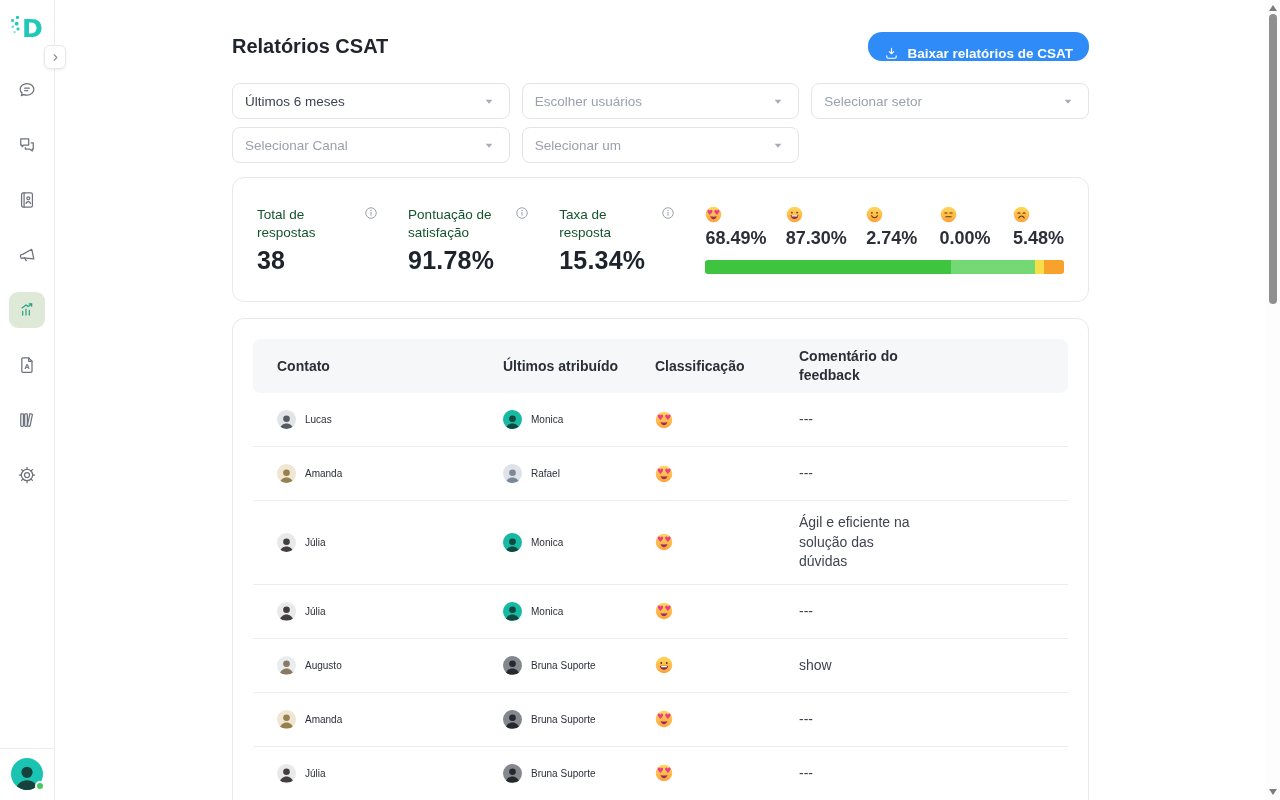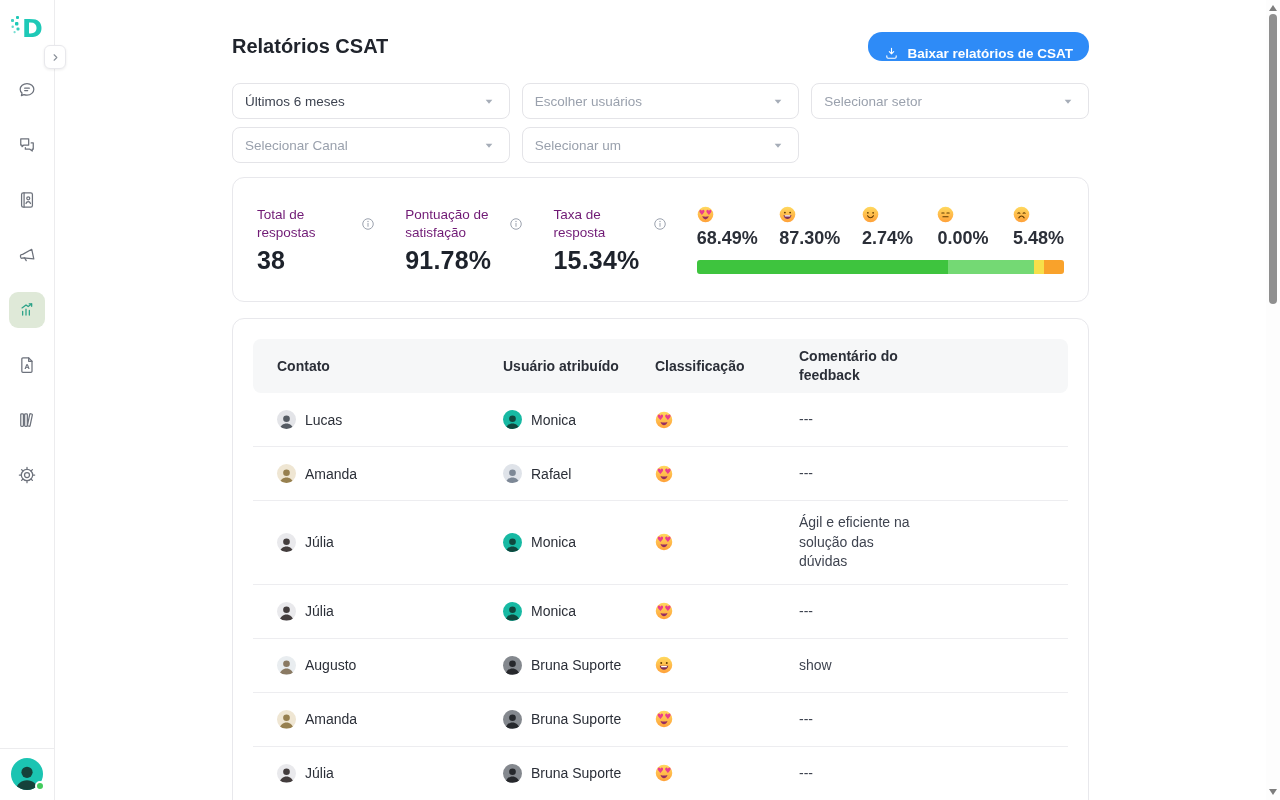--- a/index.html
+++ b/index.html
@@ -44,21 +44,21 @@
   .filters { margin-top:22px; display:grid; grid-template-columns:repeat(3,1fr); gap:8px 12px; }
   .select { height:36px; border:1px solid #e4e4e8; border-radius:8px; background:#fff;
     display:flex; align-items:center; padding:0 12px; font-size:13.5px; cursor:pointer; }
   .select .val { color:#3d4350; }
   .select .ph { color:#9aa1ad; }
   .select .caret { margin-left:auto; width:16px; height:16px; fill:#a6adb8; flex:none; }
 
   .card { border:1px solid #e8e8ec; border-radius:12px; background:#fff; }
   .stats-card { margin-top:14px; padding:28px 24px 26px; display:flex; align-items:flex-start; }
   .stat { margin-right:30px; }
-  .stat-label { display:flex; align-items:center; color:#701a75; font-size:13.5px;
+  .stat-label { display:flex; gap:6px; color:#14532d; font-size:13.5px;
     font-weight:500; line-height:1.3; }
   .stat-label .txt { max-width:108px; }
   .stat-label svg { width:14px; height:14px; color:#9aa1ad; flex:none; cursor:pointer; }
   .stat-value { margin-top:5px; font-size:25px; font-weight:700; color:#1d222b; letter-spacing:.2px; }
 
   .dist { margin-left:auto; width:379px; }
   .dist-items { display:flex; justify-content:space-between; }
   .dist-item { display:flex; flex-direction:column; gap:5px; min-width:54px; }
   .dist-item:last-child { min-width:auto; }
   .emoji { width:17px; height:17px; display:block; }
@@ -67,21 +67,21 @@
   .seg { height:100%; }
 
   
   .table-card { margin-top:16px; padding:20px 20px 40px; }
   .thead { background:#f6f7f8; border-radius:8px; min-height:54px; }
   .trow, .thead { display:grid; grid-template-columns:226px 152px 144px 170px 1fr;
     align-items:center; padding-left:24px; }
   .thead .th { font-size:14px; font-weight:600; color:#2b2f38; line-height:1.35; }
   .thead .th.wrap { max-width:115px; }
   .trow { min-height:54px; border-bottom:1px solid #ededf0; cursor:pointer; }
-  .cell-person { display:flex; align-items:center; gap:9px; font-size:14px; color:#2b2f38; }
+  .cell-person { display:flex; align-items:center; gap:9px; font-size:10px; color:#2b2f38; }
   .avatar.sm { width:19px; height:19px; }
   .trow .emoji { width:18px; height:18px; }
   .comment { font-size:14px; color:#3f4450; max-width:120px; line-height:1.4; padding:12px 0; }
 
   
   .scrollbar { position:fixed; right:0; top:0; bottom:0; width:14px; background:#fdfdfd; z-index:10; }
   .scroll-up { position:absolute; top:5px; left:3px; width:0; height:0;
     border-left:4px solid transparent; border-right:4px solid transparent; border-bottom:6px solid #7d7d7d; }
   .scroll-down { position:absolute; bottom:5px; left:3px; width:0; height:0;
     border-left:4px solid transparent; border-right:4px solid transparent; border-top:6px solid #7d7d7d; }
@@ -337,21 +337,21 @@
           <div class="seg" style="width: 2.74%; background-color: rgb(247, 223, 74);"></div>
           <div class="seg" style="width: 0%; background-color: rgb(240, 195, 48);"></div>
           <div class="seg" style="width: 5.48%; background-color: rgb(249, 162, 43);"></div>
         </div>
       </div>
     </section>
 
     <section class="card table-card">
       <div class="thead">
         <div class="th">Contato</div>
-        <div class="th">Usuário atribuído</div>
+        <div class="th">Últimos atribuído</div>
         <div class="th">Classificação</div>
         <div class="th wrap">Comentário do feedback</div>
         <div></div>
       </div>
 
       <div class="trow">
         <div class="cell-person">
           <span class="avatar sm" style="background-color: rgb(227, 228, 232); color: rgb(85, 91, 99);">
               <svg viewBox="0 0 24 24">
                 <use href="#person"></use>

